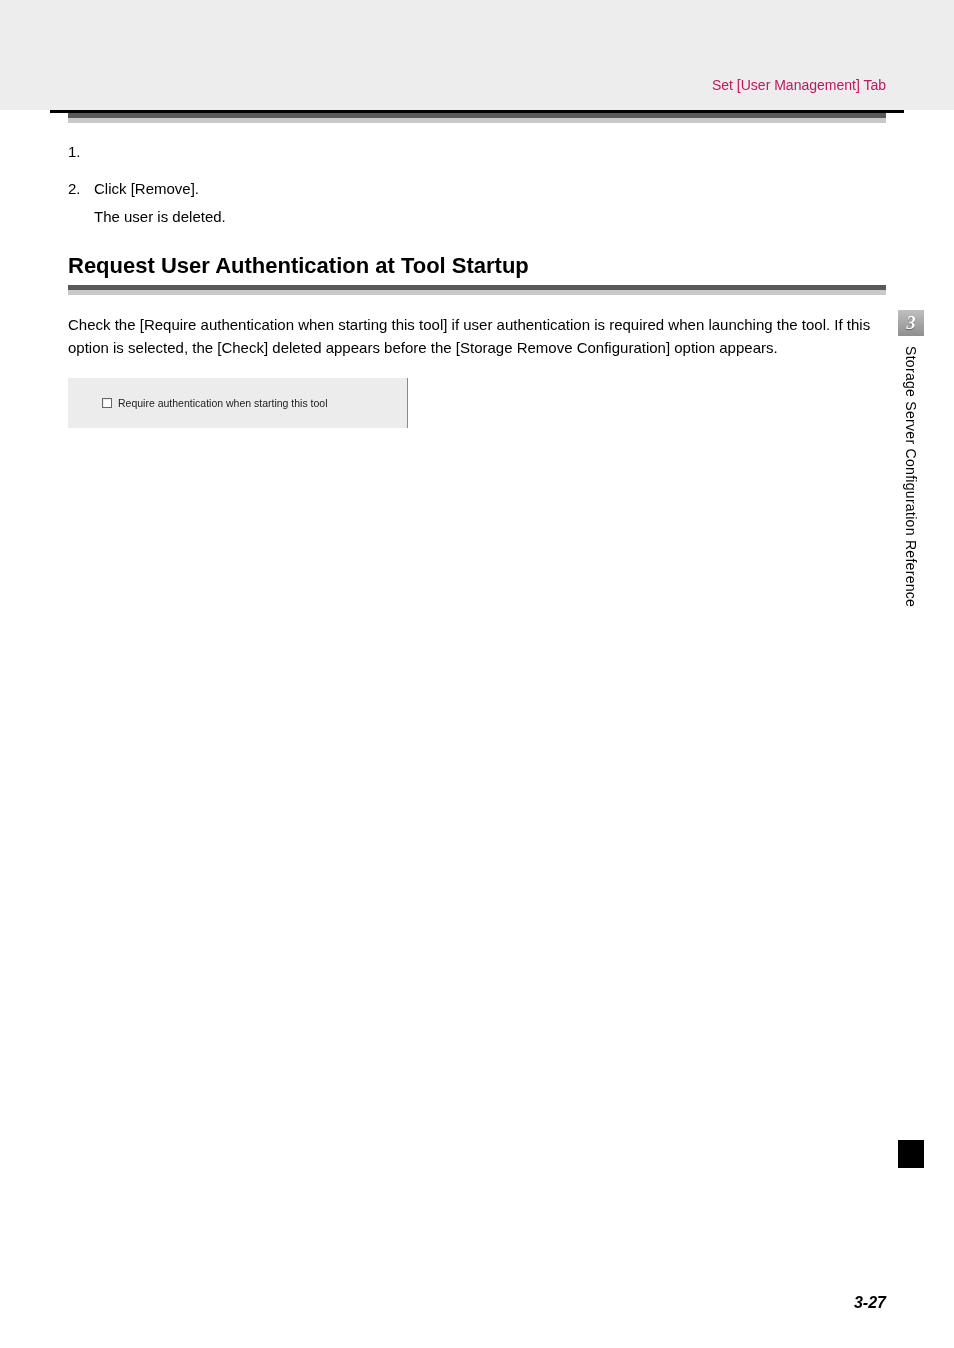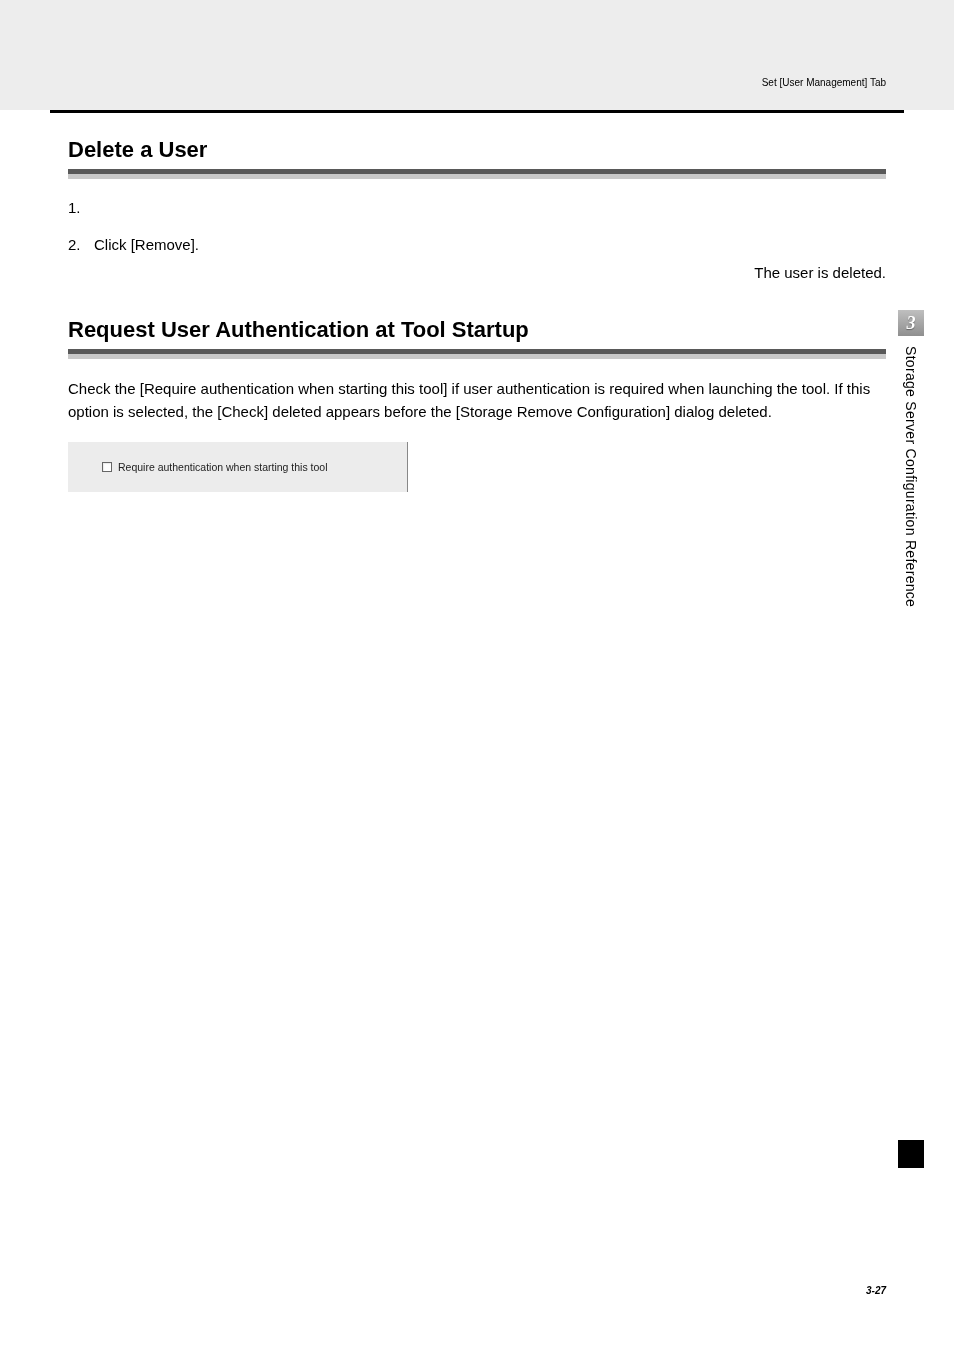--- a/index.html
+++ b/index.html
@@ -17,22 +17,22 @@
     .page-grey-top {
       background: #ededed;
       height: 110px;
       width: 100%;
       position: relative;
     }
     .header-text {
       position: absolute;
       right: 68px;
       top: 77px;
-      font-size: 10px;
-      color: #000000;
+      font-size: 14px;
+      color: #be185d;
     }
     .black-rule {
       height: 3px;
       background: #000;
       margin: 0 50px 0 50px;
     }
     .content {
       padding: 0 68px 0 68px;
     }
     .section-title {
@@ -64,21 +64,20 @@
     }
     .numbered-list .num {
       width: 26px;
       flex-shrink: 0;
     }
     .sub-text {
       font-size: 15px;
       margin-left: 26px;
       margin-top: -6px;
       margin-bottom: 20px;
-      text-align: right;
     }
     .paragraph {
       font-size: 15px;
       line-height: 1.55;
       margin-top: 12px;
     }
     .screenshot-box {
       margin-top: 18px;
       width: 340px;
       height: 50px;
@@ -134,66 +133,65 @@
       position: absolute;
       right: 30px;
       top: 1140px;
       width: 26px;
       height: 28px;
       background: #000;
     }
     .page-number {
       position: absolute;
       right: 68px;
-      bottom: 52px;
-      font-size: 10px;
+      bottom: 36px;
+      font-size: 16px;
       font-style: italic;
       font-weight: bold;
     }
     .grey-rule-top-wrap {
       padding: 0 50px;
     }
   </style>
 </head>
 <body>
 
 <div class="page-grey-top">
   <div class="header-text">Set [User Management] Tab</div>
 </div>
 <div class="grey-rule-top-wrap">
   <div class="black-rule" style="margin:0;"></div>
 </div>
 
 <div class="content">
 
-  <h2 class="section-title">Delete a User</h2>
   <div class="section-rule-wrap">
     <div class="section-rule-dark"></div>
     <div class="section-rule-light"></div>
   </div>
 
   <ol class="numbered-list">
     <li>
       <span class="num">1.</span>
     </li>
     <li>
       <span class="num">2.</span>
       <span>Click [Remove].</span>
     </li>
   </ol>
   <div class="sub-text">The user is deleted.</div>
 
-  <h2 class="section-title" style="margin-top:36px;">Request User Authentication at Tool Startup</h2>
+  <h2 class="section-title" style="margin-top:28px;">Request User Authentication at Tool Startup</h2>
   <div class="section-rule-wrap">
     <div class="section-rule-dark"></div>
     <div class="section-rule-light"></div>
   </div>
 
   <p class="paragraph">
-    <span>Check the [</span><span style="font-weight:normal;">Require authentication when starting this tool</span><span>] if user authentication is required when launching the tool. If this option is selected, the [</span><span>Check</span><span>] deleted appears before the [</span><span>Storage Remove Configuration</span><span>] dialog deleted.</span>
+    <span>Check the [</span><span style="font-weight:normal;">Require authentication when starting this tool</span><span>] if user authentication is required when launching the tool. If this option is selected, the [</span><span>Check</span><span>] deleted appears before the [</span><span>Storage Remove Configuration</span><span>] option appears.</span>
   </p>
 
   <div class="screenshot-box">
     <div class="checkbox-square"></div>
     <span class="checkbox-label">Require authentication when starting this tool</span>
   </div>
 
 </div>
 
 <div class="side-tab">

